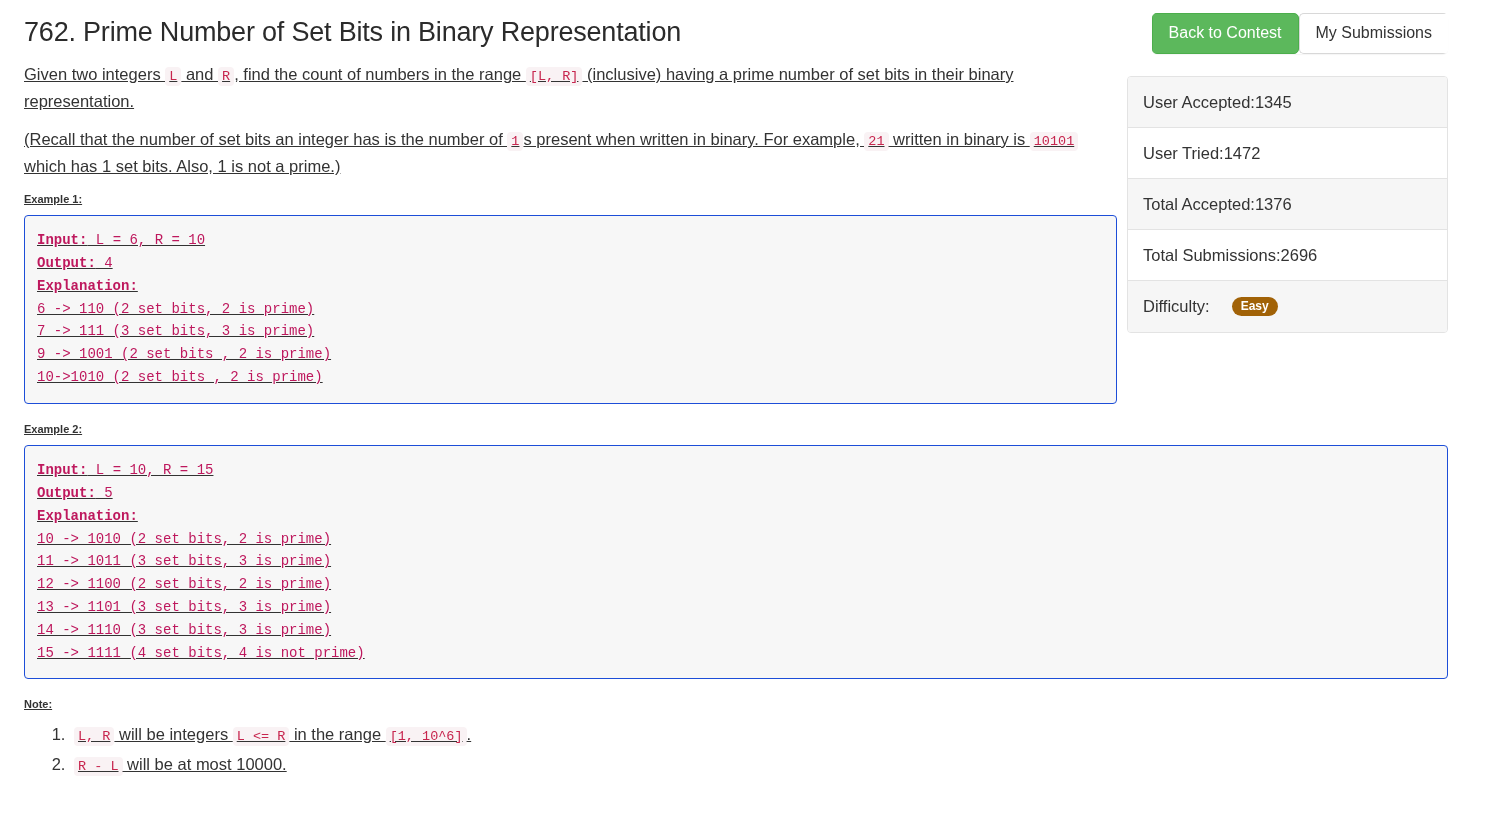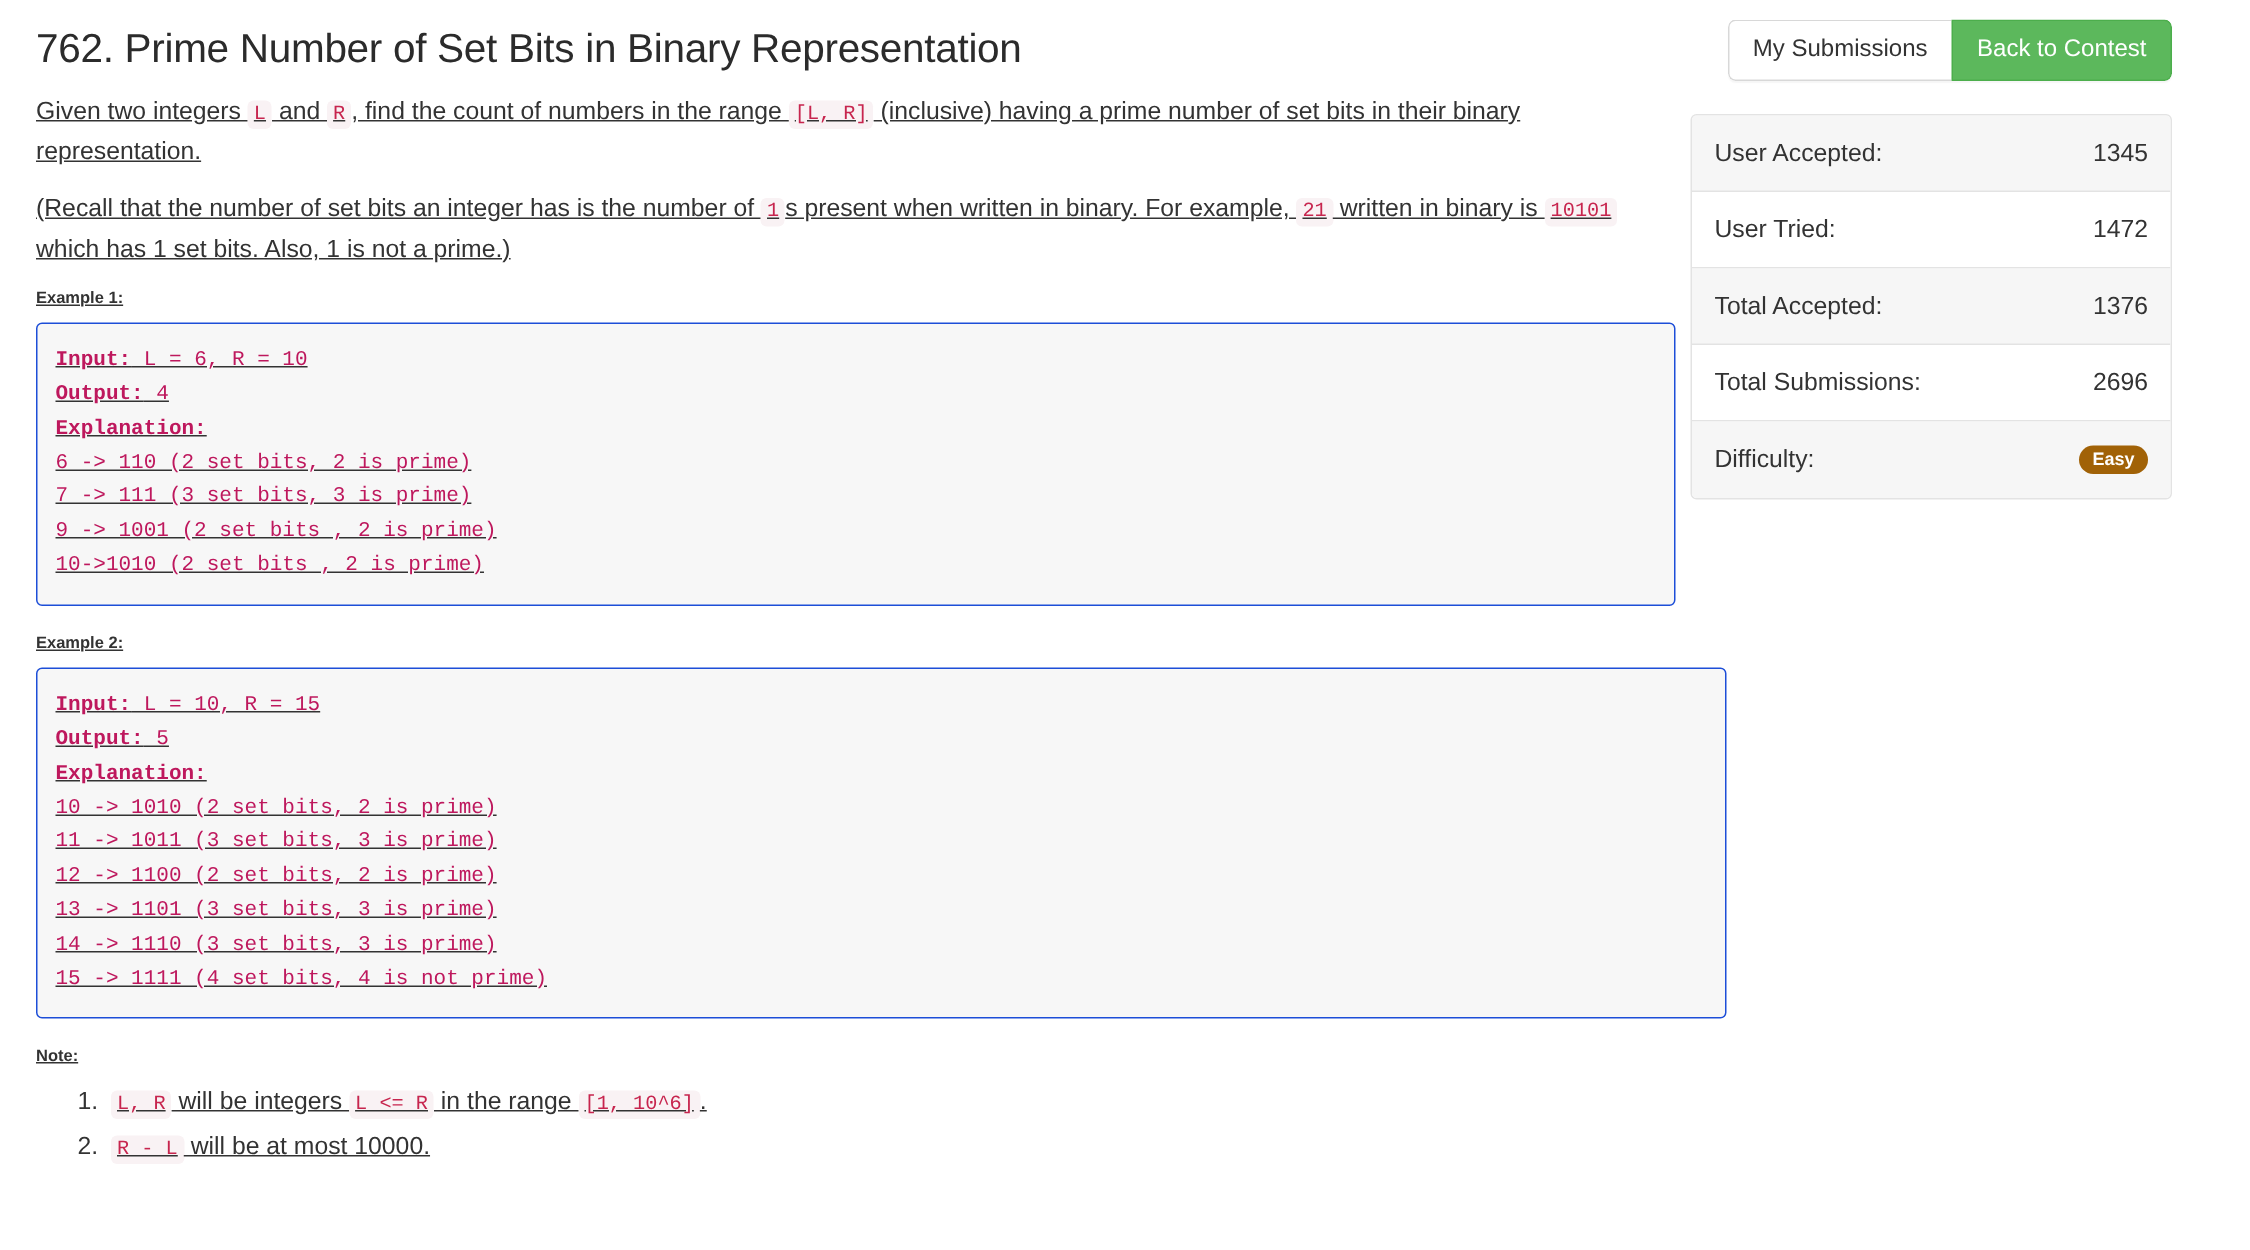--- a/index.html
+++ b/index.html
@@ -114,21 +114,21 @@
     margin: 0 0 18px 0;
     font-family: "Liberation Mono", "DejaVu Sans Mono", monospace;
     font-size: 14px;
     line-height: 22.8px;
     color: #be185d;
     white-space: pre;
     overflow: hidden;
   }
   pre.codeblock .kw { font-weight: bold; }
   .block-narrow { width: 1093px; }
-  .block-wide { width: 1127px; }
+  .block-wide { width: 1424px; }
 
   
   ol.note-list {
     margin: 6px 0 0 0;
     padding-left: 46px;
     font-size: 16.5px;
     line-height: 26px;
   }
   ol.note-list li {
     margin-bottom: 1px;
@@ -141,21 +141,20 @@
     right: 52px;
     top: 76px;
     width: 321px;
     border: 1px solid #e3e3e3;
     border-radius: 4px;
     background: #ffffff;
     overflow: hidden;
   }
   .stats-row {
     display: flex;
-    justify-content: space-between;
     align-items: center;
     padding: 13px 15px;
     font-size: 16.5px;
     color: #333333;
     border-bottom: 1px solid #e3e3e3;
     min-height: 51px;
   }
   .stats-row:last-child { border-bottom: none; gap: 22px; }
   .stats-row.alt { background: #f6f6f6; }
   .stats-label { color: #333333; }
@@ -173,22 +172,22 @@
 </style>
 </head>
 <body>
 
 <div class="page">
 
   <div class="header-row">
     <h1 class="problem-title">762. Prime Number of Set Bits in Binary Representation</h1>
 
     <div class="btn-group">
+      <div class="btn btn-primary">Back to Contest</div>
       <div class="btn btn-default">My Submissions</div>
-      <div class="btn btn-primary">Back to Contest</div>
     </div>
   </div>
 
   <div class="content">
 
     <div class="desc">
       <p><span>Given two integers </span><code class="inline">L</code><span> and </span><code class="inline">R</code><span>, find the count of numbers in the range </span><code class="inline">[L, R]</code><span> (inclusive) having a prime number of set bits in their binary representation.</span></p>
 
       <p><span>(Recall that the number of set bits an integer has is the number of </span><code class="inline">1</code><span>s present when written in binary. For example, </span><code class="inline">21</code><span> written in binary is </span><code class="inline">10101</code><span> which has 1 set bits. Also, 1 is not a prime.)</span></p>
     </div>

